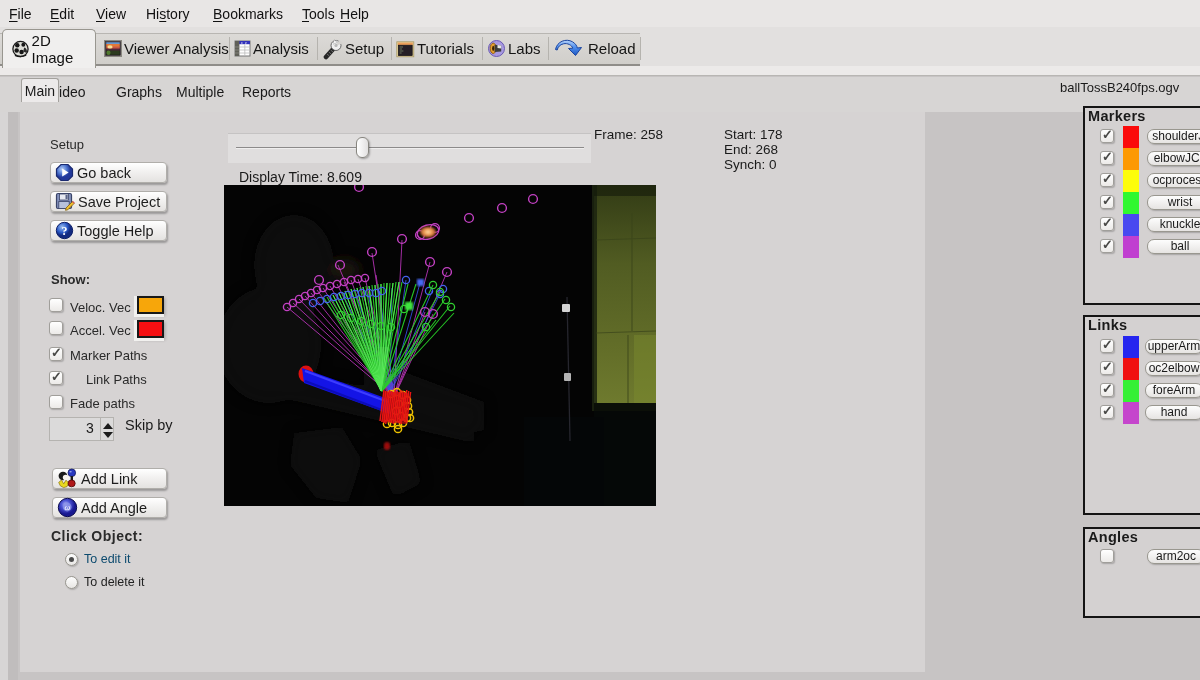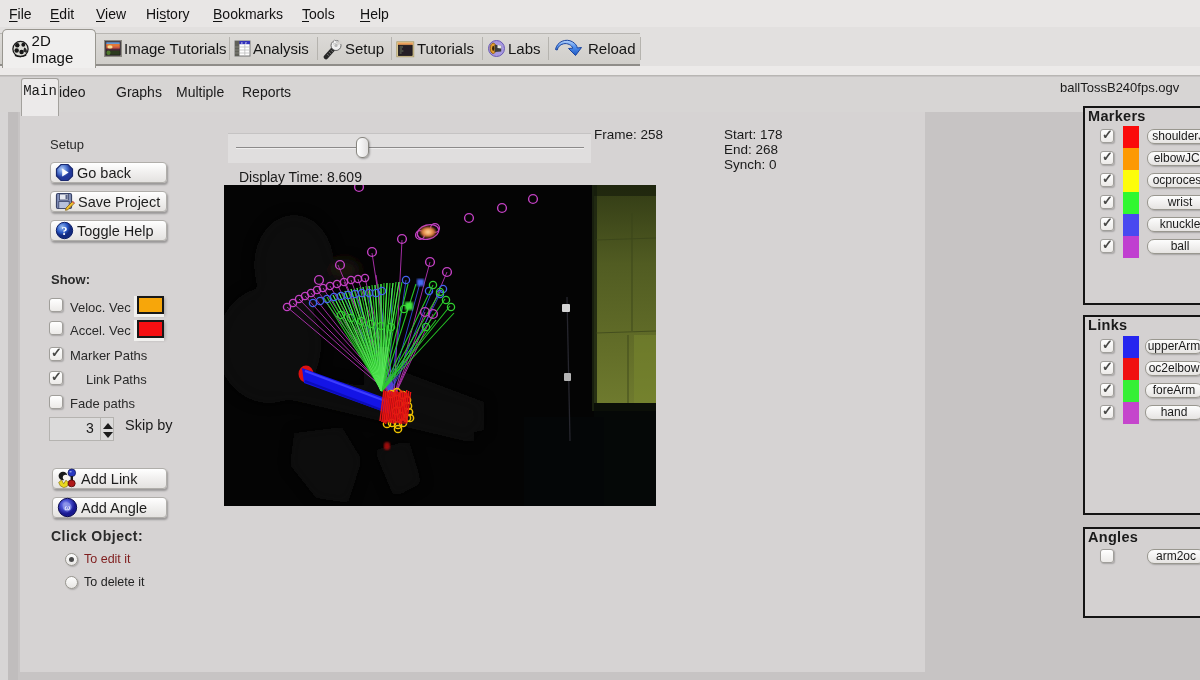--- a/index.html
+++ b/index.html
@@ -11,21 +11,21 @@
 #tabbar { left:0; top:27px; width:1200px; height:39px; background:#e2e0df; }
 #tabstrip { position:absolute; left:0; top:6px; width:640px; height:31px; background:linear-gradient(#dcdad7,#d0ceca); border-top:1px solid #b8b6b2; }
 #tabline { position:absolute; left:0; top:37px; width:640px; height:2px; background:#8f8d89; }
 .tab { position:absolute; top:6px; height:31px; font-size:15px; color:#151515; display:flex; align-items:center; }
 .tab svg { margin-right:2px; }
 #activetab { position:absolute; left:2px; top:2px; width:94px; height:39px; background:#f0efee; border:1px solid #98968f; border-bottom:none; border-radius:5px 5px 0 0; font-size:15px; color:#111; display:flex; align-items:center; padding-left:9px; z-index:3; }
 .tabsep { position:absolute; top:10px; height:23px; width:1px; background:#b5b3ae; }
 #lightstrip { left:0; top:66px; width:1200px; height:10px; background:#eceae9; border-bottom:1px solid #b8b6b3; }
 #applet-top { left:0; top:77px; width:1200px; height:35px; background:#d7d5d4; }
 .atab { position:absolute; font-size:14px; color:#1a1a1a; }
-#maintab { left:21px; top:78px; width:38px; height:38px; background:#eceaea; border:1px solid #a3a19d; border-bottom:none; border-radius:3px 3px 0 0; text-align:center; padding-top:4px; font-size:14px; z-index:2;font-family:Liberation Mono, monospace; }
+#maintab { left:21px; top:78px; width:38px; height:24px; background:#eceaea; border:1px solid #a3a19d; border-bottom:none; border-radius:3px 3px 0 0; text-align:center; padding-top:4px; font-size:14px; z-index:2; }
 #leftstrip1 { left:0; top:112px; width:8px; height:568px; background:#d7d5d5; }
 #leftstrip2 { left:8px; top:112px; width:10px; height:568px; background:#c0bdbd; }
 #centerpanel { left:20px; top:112px; width:905px; height:560px; background:#d6d3d3; }
 #toprightbg { left:925px; top:77px; width:275px; height:35px; background:#d7d5d4; }
 .label { position:absolute; font-size:13px; color:#2a2a2a; }
 .btn { position:absolute; height:21px; background:linear-gradient(#ffffff,#f2f1f0 45%,#e4e2e0); border:1px solid #b0aeaa; border-radius:4px; box-shadow:1px 2px 2px rgba(0,0,0,0.28); display:flex; align-items:center; font-size:14.5px; color:#1d1d1d; }
 .btn svg { margin-left:4px; margin-right:3px; margin-top:0px; flex:none; }
 .cb { position:absolute; background:linear-gradient(#ffffff,#eceae8); border:1px solid #a09e9a; border-radius:3px; box-shadow:1px 1px 1.5px rgba(0,0,0,0.22); }
 .ck { position:absolute; left:1px; top:-3px; font-size:13px; font-weight:bold; color:#4a4a48; }
 .rb { position:absolute; width:13px; height:13px; background:linear-gradient(#fdfdfd,#e8e6e4); border:1px solid #98968f; border-radius:50%; box-shadow:1px 1px 1.5px rgba(0,0,0,0.2); }
@@ -36,38 +36,38 @@
 .pbtitle { position:absolute; left:3px; top:0px; font-size:14.5px; font-weight:bold; color:#1a1a1a; letter-spacing:0.3px; }
 
 </style></head><body>
 <div class="abs" id="menubar">
 <span style="left:9px"><u>F</u>ile</span>
 <span style="left:50px"><u>E</u>dit</span>
 <span style="left:96px"><u>V</u>iew</span>
 <span style="left:146px">Hi<u>s</u>tory</span>
 <span style="left:213px"><u>B</u>ookmarks</span>
 <span style="left:302px"><u>T</u>ools</span>
-<span style="left:360px"><u>H</u>elp</span>
+<span style="left:340px"><u>H</u>elp</span>
 </div>
 <div class="abs" id="tabbar">
 <div id="tabstrip"></div>
 <div id="tabline"></div>
 <div class="tab" style="left:104px">
       <svg width="18" height="17" viewBox="0 0 18 17">
         <rect x="0.5" y="0.5" width="17" height="16" fill="#c8c4be" stroke="#8a8880"></rect>
 <rect x="1.5" y="1.5" width="15" height="14" fill="#181018" stroke="#30282e" stroke-width="0.6"></rect>
 <rect x="2.2" y="2.2" width="13.6" height="2.2" fill="#6898d0"></rect>
 <rect x="2.2" y="4" width="13.6" height="3.4" fill="#e07838"></rect>
 <rect x="2.2" y="6.6" width="13.6" height="2.2" fill="#c85848"></rect>
 <ellipse cx="6" cy="7" rx="2.6" ry="1.8" fill="#f8e090"></ellipse>
 <rect x="2.2" y="8.8" width="13.6" height="2" fill="#50283a"></rect>
 <rect x="2.2" y="10.6" width="13.6" height="4.2" fill="#2c3a1e"></rect>
 <ellipse cx="4.5" cy="12.8" rx="2" ry="2.2" fill="#527a30"></ellipse>
       </svg>
-      <span>Image Tutorials</span>
+      <span>Viewer Analysis</span>
     </div>
 <div class="tab" style="left:234px">
       <svg width="17" height="17" viewBox="0 0 17 17">
         <rect x="1" y="1" width="15" height="15" fill="#fff" stroke="#777"></rect>
 <rect x="1" y="1" width="15" height="3.2" fill="#3333bb"></rect>
         <rect x="1" y="1" width="4.4" height="15" fill="#606058"></rect>
 <text x="7" y="3.6" font-size="3.2" fill="#fff" font-family="Liberation Sans">x</text>
         <text x="11" y="3.6" font-size="3.2" fill="#fff" font-family="Liberation Sans">y</text>
 <g stroke="#bbb" stroke-width="0.8">
           <line x1="5.5" y1="7" x2="16" y2="7"></line>
@@ -238,21 +238,21 @@
         </radialGradient>
       </defs>
 <circle cx="10.5" cy="10.5" r="9.2" fill="url(#aag)" stroke="#0c0c50" stroke-width="1"></circle>
 <circle cx="10.2" cy="10" r="4.4" fill="#8890e8" opacity="0.85"></circle>
 <text x="10.3" y="13" font-size="8" fill="#fff" text-anchor="middle" font-family="Liberation Serif" font-style="italic">ω</text>
     </svg>Add Angle</div>
 <div class="abs" style="left:51px;top:528px;font-size:14px;font-weight:bold;color:#2a2a2a;letter-spacing:0.5px">Click Object:</div>
 <div class="rb" style="left:65px;top:553px">
     <span class="rdot"></span>
   </div>
-<div class="abs" style="left:84px;top:552px;font-size:12.5px;color:#7f1d1d">To edit it</div>
+<div class="abs" style="left:84px;top:552px;font-size:12.5px;color:#0c4a6e">To edit it</div>
 <div class="rb" style="left:65px;top:576px"></div>
 <div class="abs" style="left:84px;top:575px;font-size:12.5px;color:#222">To delete it</div>
 <div class="abs" style="left:228px;top:133px;width:363px;height:30px;background:#e0dede;border-top:1px solid #c5c3c3"></div>
 <div class="abs" style="left:236px;top:147px;width:348px;height:2px;background:#8c8a8a;border-bottom:1px solid #efeeee"></div>
 <div class="abs" style="left:356px;top:137px;width:13px;height:21px;background:linear-gradient(90deg,#ffffff,#e2e0e0);border:1px solid #888680;border-radius:6px;box-shadow:1px 1px 2px rgba(0,0,0,0.3)"></div>
 <div class="abs" style="left:239px;top:169px;font-size:14px;color:#1a1a1a">Display Time: 8.609</div>
 <div class="abs" style="left:594px;top:127px;font-size:13.5px;color:#1a1a1a">Frame: 258</div>
 <div class="abs" style="left:724px;top:127px;font-size:13.5px;color:#1a1a1a;line-height:15.2px">Start: 178<br>End: 268<br>Synch: 0</div>
 <svg width="432" height="321" viewBox="0 0 432 321" style="position:absolute;left:224px;top:185px;display:block">
 <defs>

